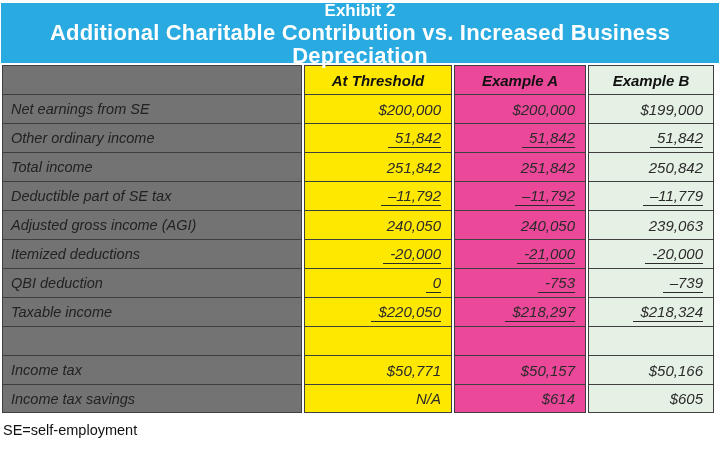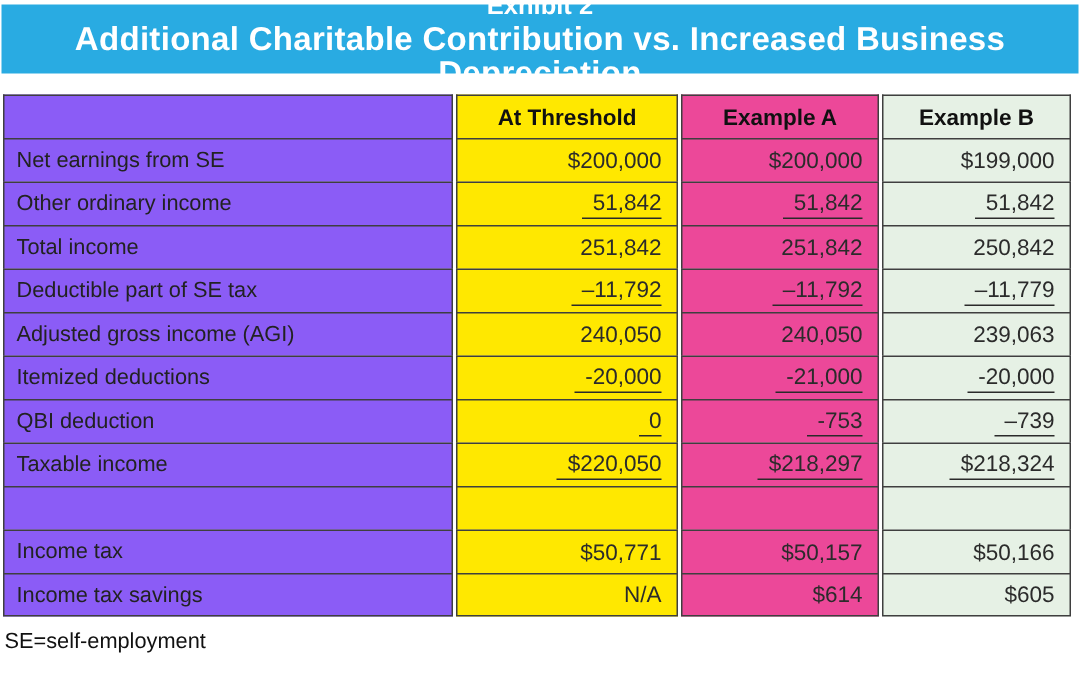--- a/index.html
+++ b/index.html
@@ -6,54 +6,55 @@
   .canvas {
     width: 720px; height: 459px;
     background: #ffffff;
     font-family: "Liberation Sans", sans-serif;
     box-sizing: border-box;
     padding-top: 3px;
     overflow: hidden;
   }
   .title-band {
     margin: 0 1px;
-    height: 46px;
+    height: 60px;
     background: #29ABE2;
     color: #ffffff;
     display: flex; flex-direction: column; justify-content: center;
     text-align: center;
   }
   .title-line1 { font-weight: bold; font-size: 17px; line-height: 21px; }
   .title-line2 { font-weight: bold; font-size: 22px; line-height: 23px; letter-spacing: 0.2px; }
   table.exhibit {
     width: 608px;
-    margin-top: 14px;
+    margin-top: 2px;
     border-collapse: separate;
     border-spacing: 2px 0;
     table-layout: fixed;
+    font-style: italic;
   }
   col.w0 { width: 300px; }
   col.w1 { width: 148px; }
   col.w2 { width: 132px; }
   col.w3 { width: 126px; }
   th, td {
     height: 29px;
     box-sizing: border-box;
     padding: 0;
     border-left: 1px solid #3f3f3f;
     border-right: 1px solid #3f3f3f;
     border-top: 1px solid #3f3f3f;
     font-size: 15px;
     color: #1f1f1f;
     white-space: nowrap;
     overflow: hidden;
   }
   tbody tr:last-child td { border-bottom: 1px solid #3f3f3f; }
   thead th { font-weight: bold; text-align: center; color: #111; }
-  .c0 { background: #8b5cf6; text-align: left; padding-left: 8px; font-size: 14.5px; color: #222; }
+  .c0 { background: #737373; text-align: left; padding-left: 8px; font-size: 14.5px; color: #222; }
   .cth { background: #FFE800; }
   .ca  { background: #ec4899; }
   .cb  { background: #E6F1E5; }
   td.cth, td.ca, td.cb { text-align: right; padding-right: 10px; color: #2b2b2b; }
   .uline {
     display: inline-block;
     border-bottom: 1.5px solid #2a2a2a;
     padding: 0 0 1px 7px;
   }
   .footnote {

